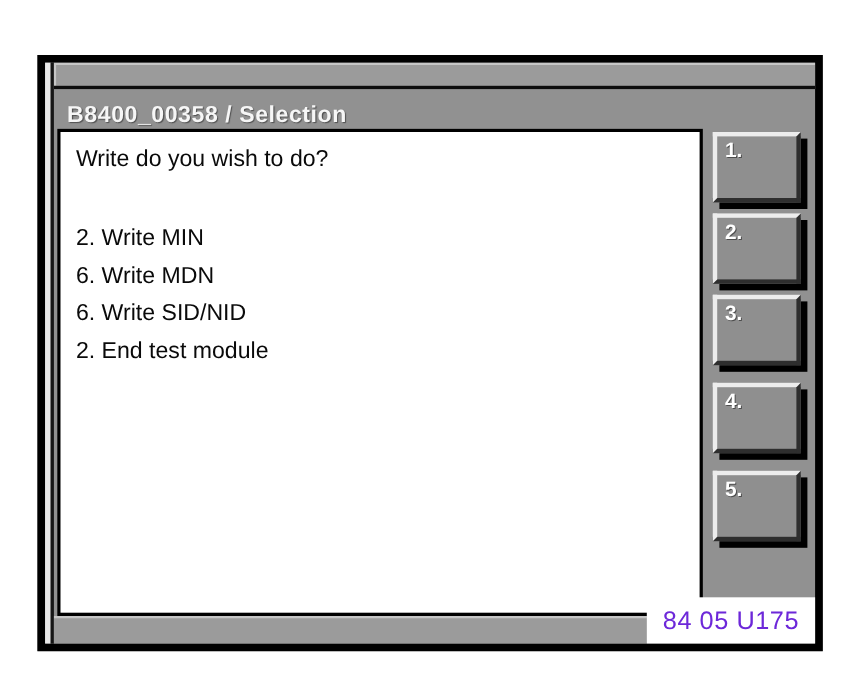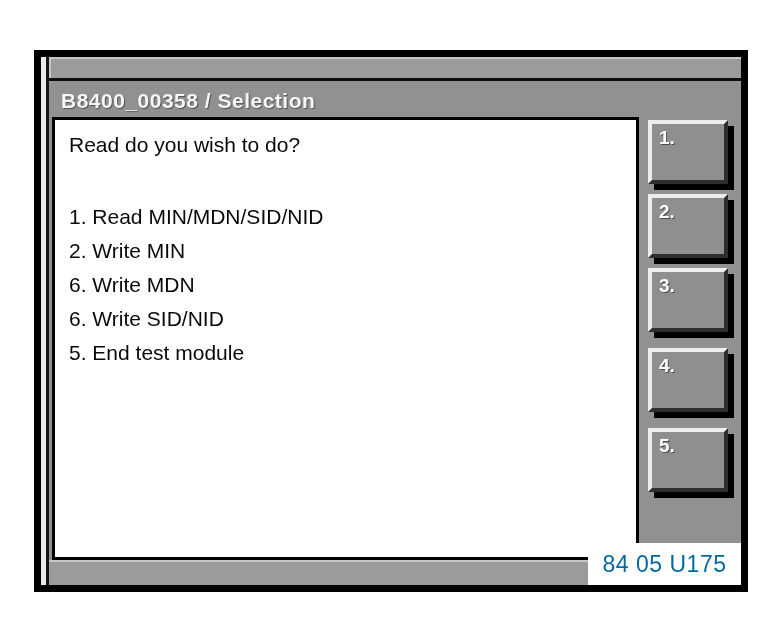--- a/index.html
+++ b/index.html
@@ -52,21 +52,21 @@
     border-bottom: 3px solid #0d0d0d;
     box-shadow: inset 0 2px 0 #c6c6c6, inset 2px 0 0 #c6c6c6;
     box-sizing: border-box;
   }
   
   .title-bar {
     position: absolute;
     left: 8px; right: 0; top: 27px;
     height: 33px;
     display: flex;
-    align-items: center;
+    align-items: flex-end;
   }
   .title-text {
     margin-left: 12px;
     color: #f6f6f6;
     font-size: 21px;
     font-weight: bold;
     letter-spacing: 0.5px;
     text-shadow: 1px 1px 1px rgba(0,0,0,0.45);
     white-space: nowrap;
   }
@@ -136,21 +136,21 @@
     position: absolute;
     right: 0; bottom: 0;
     width: 153px; height: 42px;
     background: #ffffff;
     display: flex;
     align-items: center;
     justify-content: center;
     z-index: 5;
   }
   .status-text {
-    color: #0369a1;
+    color: #6d28d9;
     font-size: 23px;
     letter-spacing: 0.5px;
     white-space: nowrap;
   }
 </style>
 </head>
 <body>
 
 <div class="page">
   <div class="device-frame">
@@ -159,27 +159,26 @@
       <div class="left-stripe-light"></div>
       <div class="left-stripe-dark"></div>
 
       <div class="top-bar"></div>
 
       <div class="title-bar">
         <span class="title-text">B8400_00358 / Selection</span>
       </div>
 
       <div class="content-panel">
-        <div class="question">Read do you wish to do?</div>
+        <div class="question">Write do you wish to do?</div>
         <div class="menu">
-          <div class="menu-item">1. Read MIN/MDN/SID/NID</div>
           <div class="menu-item">2. Write MIN</div>
           <div class="menu-item">6. Write MDN</div>
           <div class="menu-item">6. Write SID/NID</div>
-          <div class="menu-item">5. End test module</div>
+          <div class="menu-item">2. End test module</div>
         </div>
       </div>
 
       <div class="softkey-column">
         <div class="softkey">1.</div>
         <div class="softkey">2.</div>
         <div class="softkey">3.</div>
         <div class="softkey">4.</div>
         <div class="softkey">5.</div>
       </div>

